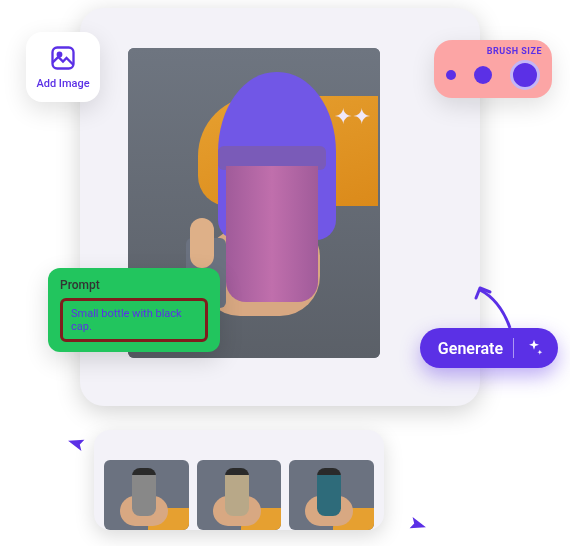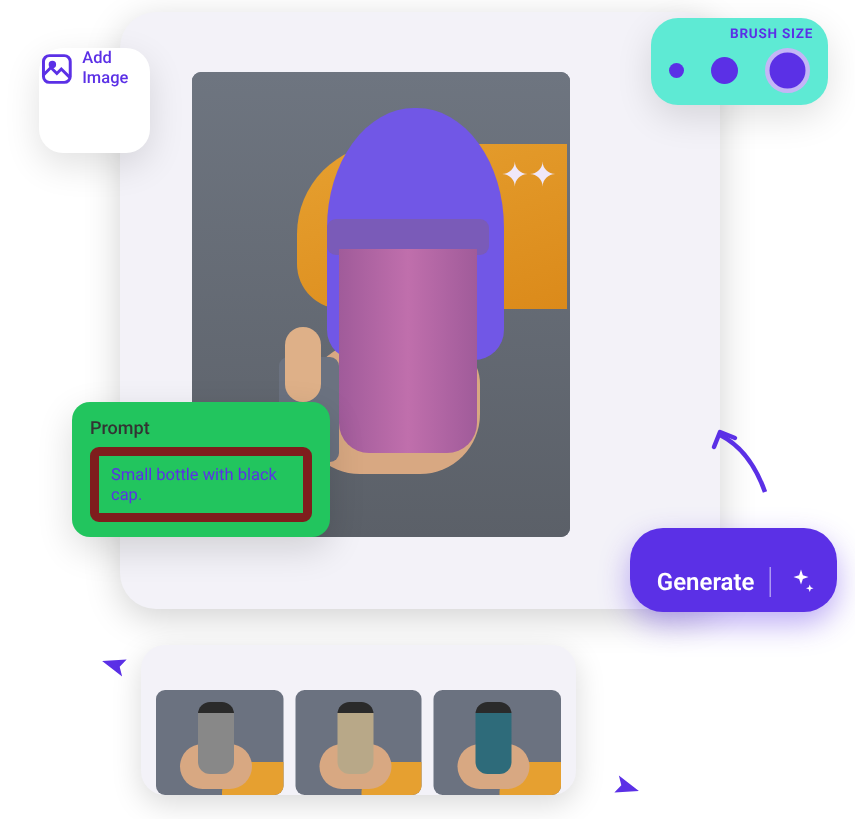--- a/index.html
+++ b/index.html
@@ -10,34 +10,34 @@
 .mask{position:absolute;left:90px;top:24px;width:118px;height:168px;background:#7157e6;border-radius:58px 58px 20px 20px / 80px 80px 20px 20px}
 .cup{position:absolute;left:90px;top:98px;width:108px;height:156px}
 .cup-lid{position:absolute;left:0;top:0;width:100%;height:24px;background:#7a5bb8;border-radius:6px}
 .cup-body{position:absolute;left:8px;top:20px;width:92px;height:136px;background:linear-gradient(to right,#a05b9a,#c06fac,#a05b9a);border-radius:0 0 20px 20px}
 .hand{position:absolute;left:58px;top:170px;width:180px;height:140px}
 .palm{position:absolute;left:14px;top:8px;width:120px;height:90px;background:#d8a882;border-radius:50px 30px 40px 40px}
 .thumb{position:absolute;left:0;top:20px;width:40px;height:70px;background:#d8a882;border-radius:20px}
 .finger1{position:absolute;left:4px;top:0;width:24px;height:50px;background:#deb088;border-radius:12px}
 .sleeve{position:absolute;left:70px;top:48px;width:180px;height:110px;background:linear-gradient(-20deg,#db8a1a,#e6a030);border-radius:60px 0 0 30px}
 .sparkle{position:absolute;left:206px;top:56px;font-size:22px;color:#f0e8fa}
-.add-image-btn{position:absolute;left:26px;top:32px;width:74px;height:70px;background:#fff;border-radius:16px;box-shadow:0 8px 24px rgba(0,0,0,0.12);display:flex;flex-direction:row;align-items:flex-start;justify-content:center;gap:5px;cursor:pointer}
+.add-image-btn{position:absolute;left:26px;top:32px;width:74px;height:70px;background:#fff;border-radius:16px;box-shadow:0 8px 24px rgba(0,0,0,0.12);display:flex;flex-direction:column;align-items:center;justify-content:center;gap:5px;cursor:pointer}
 .add-image-label{font-size:11px;color:#5b30e6;font-weight:500}
-.brush-panel{position:absolute;right:18px;top:12px;width:118px;height:58px;background:#5eead4;border-radius:18px;box-shadow:0 8px 24px rgba(0,0,0,0.12);padding:6px 10px}
+.brush-panel{position:absolute;right:18px;top:40px;width:118px;height:58px;background:#fca5a5;border-radius:18px;box-shadow:0 8px 24px rgba(0,0,0,0.12);padding:6px 10px}
 .brush-label{font-size:9px;font-weight:700;color:#5b30e6;text-align:right;letter-spacing:0.5px}
 .brush-sizes{display:flex;align-items:center;justify-content:space-between;margin-top:4px;padding:0 2px}
 .bs{border-radius:50%;cursor:pointer}
 .bs1{width:10px;height:10px;background:#5b30e6}
 .bs2{width:18px;height:18px;background:#5b30e6}
 .bs3{width:30px;height:30px;background:#5b30e6;border:3px solid #c4b6f6}
 .prompt-card{position:absolute;left:48px;top:268px;width:172px;background:#22c55e;border-radius:12px;box-shadow:0 8px 24px rgba(0,0,0,0.14);padding:10px 12px}
 .prompt-title{font-size:12px;color:#333;font-weight:500;margin-bottom:6px}
-.prompt-field{border:6px solid #7f1d1d;border-radius:6px;padding:6px 8px;font-size:11px;color:#5b30e6}
+.prompt-field{border:3px solid #7f1d1d;border-radius:6px;padding:6px 8px;font-size:11px;color:#5b30e6}
 .arrow{position:absolute;right:46px;top:280px;width:54px;height:54px}
-.generate-btn{position:absolute;right:12px;top:352px;background:#5b30e6;color:#fff;border-radius:22px;padding:26px 14px 10px 18px;display:flex;gap:10px;box-shadow:0 8px 20px rgba(91,48,230,0.4);cursor:pointer}
+.generate-btn{position:absolute;right:12px;top:328px;background:#5b30e6;color:#fff;border-radius:22px;padding:10px 14px 10px 18px;display:flex;align-items:center;gap:10px;box-shadow:0 8px 20px rgba(91,48,230,0.4);cursor:pointer}
 .generate-label{font-size:16px;font-weight:600}
 .gen-divider{width:1px;height:20px;background:rgba(255,255,255,0.5)}
 .thumbs-panel{position:absolute;left:94px;top:430px;width:290px;height:100px;background:#f3f2f8;border-radius:16px;box-shadow:0 6px 20px rgba(0,0,0,0.15);padding:10px;display:flex;gap:8px}
 .thumb{flex:1;background:#6b7280;border-radius:6px;position:relative;overflow:hidden;cursor:pointer}
 .t-bottle{position:absolute;left:28px;top:8px;width:24px;height:48px;border-radius:8px}
 .tb1{background:linear-gradient(to bottom,#2a2a2a 15%,#888 15%)}
 .tb2{background:linear-gradient(to bottom,#2a2a2a 15%,#b8a888 15%)}
 .tb3{background:linear-gradient(to bottom,#2a2a2a 15%,#2e6b7a 15%)}
 .t-hand{position:absolute;left:16px;top:36px;width:48px;height:30px;background:#d8a882;border-radius:20px}
 .t-sleeve{position:absolute;left:44px;top:48px;width:48px;height:40px;background:#e6a030;border-radius:20px 0 0 0}

